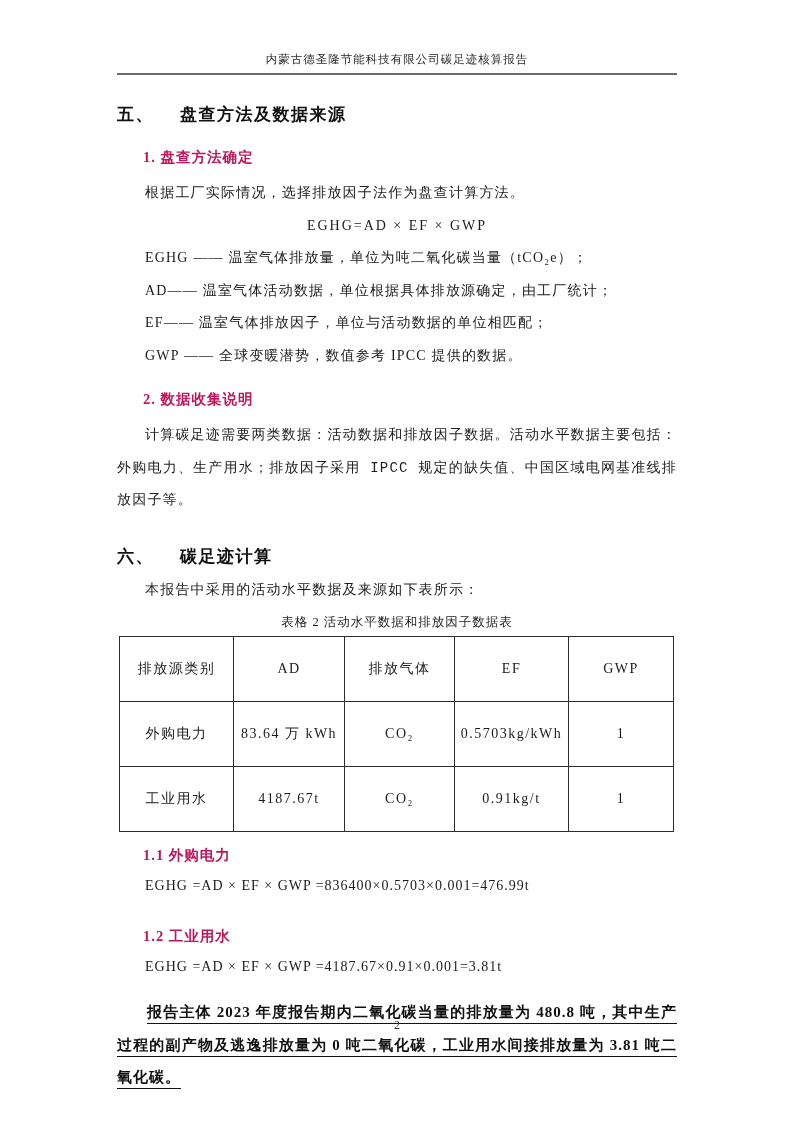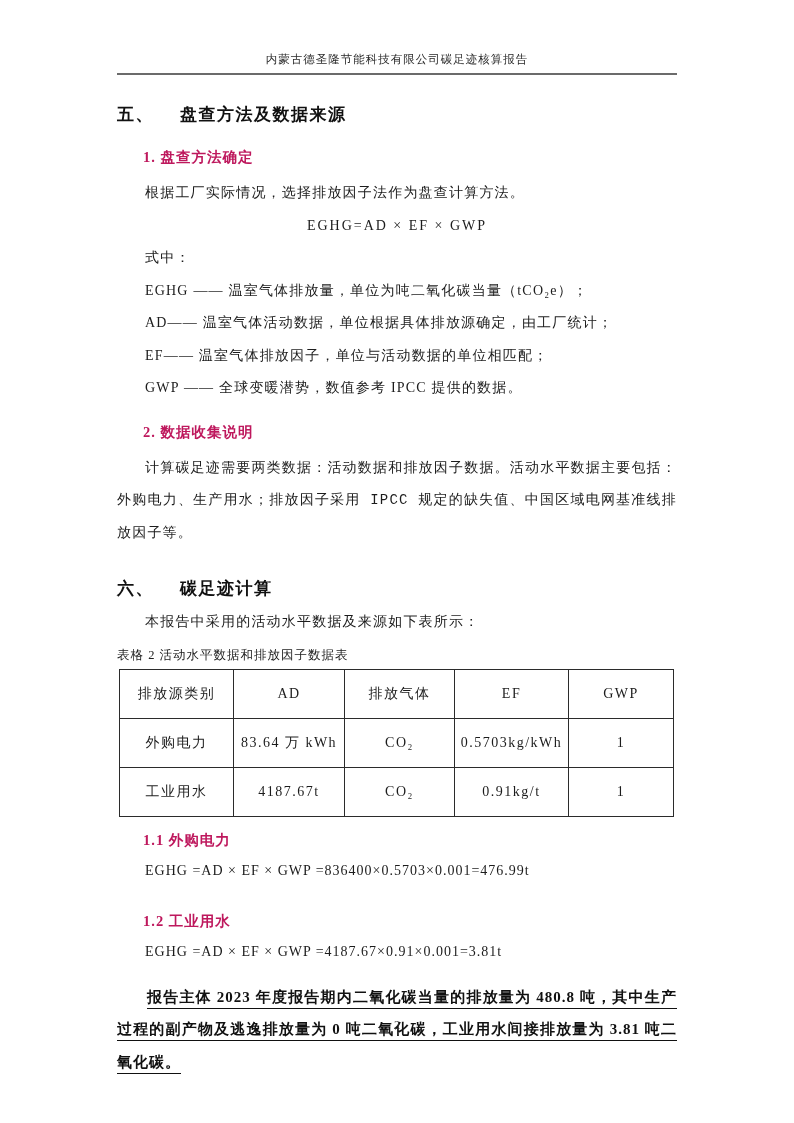--- a/index.html
+++ b/index.html
@@ -49,42 +49,42 @@
     font-size: 14px;
     line-height: 32.5px;
     letter-spacing: 1.2px;
   }
   .indent { text-indent: 2em; }
   .centered { text-align: center; text-indent: 0; letter-spacing: 2px; }
   .justified { text-align: justify; font-family: Liberation Mono, monospace; }
 
   .table-caption {
     margin-top: 4px;
-    text-align: left;
+    text-align: center;
     font-size: 12.5px;
     letter-spacing: 1px;
     line-height: 24px;
   }
 
   table.data-table {
     margin-top: 2px;
     margin-left: 2px;
     width: 554px;
     border-collapse: collapse;
     table-layout: fixed;
   }
   table.data-table th, table.data-table td {
     border: 1px solid #2b2b2b;
     height: 32px;
     text-align: center;
     vertical-align: middle;
     font-size: 14px;
     font-weight: normal;
     letter-spacing: 1.5px;
-    padding: 8px 2px;
+    padding: 16px 2px;
     overflow: hidden;
   }
   table.data-table { border: 1.5px solid #2b2b2b; }
   col.c1 { width: 114px; }
   col.c2 { width: 111px; }
   col.c3 { width: 110px; }
   col.c4 { width: 114px; }
   col.c5 { width: 105px; }
 
   .formula-line {
@@ -131,21 +131,20 @@
 
     <h1 class="sec-heading">
       <span class="sec-num">五、</span><span>盘查方法及数据来源</span>
     </h1>
 
     <div class="sub-heading">1. 盘查方法确定</div>
 
     <div class="body-block">
       <p class="body-line indent">根据工厂实际情况，选择排放因子法作为盘查计算方法。</p>
       <p class="body-line centered">EGHG=AD × EF × GWP</p>
-      <p class="body-line indent">式中：</p>
       <p class="body-line indent">EGHG —— 温室气体排放量，单位为吨二氧化碳当量（tCO₂e）；</p>
       <p class="body-line indent">AD—— 温室气体活动数据，单位根据具体排放源确定，由工厂统计；</p>
       <p class="body-line indent">EF—— 温室气体排放因子，单位与活动数据的单位相匹配；</p>
       <p class="body-line indent">GWP —— 全球变暖潜势，数值参考 IPCC 提供的数据。</p>
     </div>
 
     <div class="sub-heading tight">2. 数据收集说明</div>
 
     <div class="body-block">
       <p class="body-line indent justified">计算碳足迹需要两类数据：活动数据和排放因子数据。活动水平数据主要包括：外购电力、生产用水；排放因子采用 IPCC 规定的缺失值、中国区域电网基准线排放因子等。</p>

